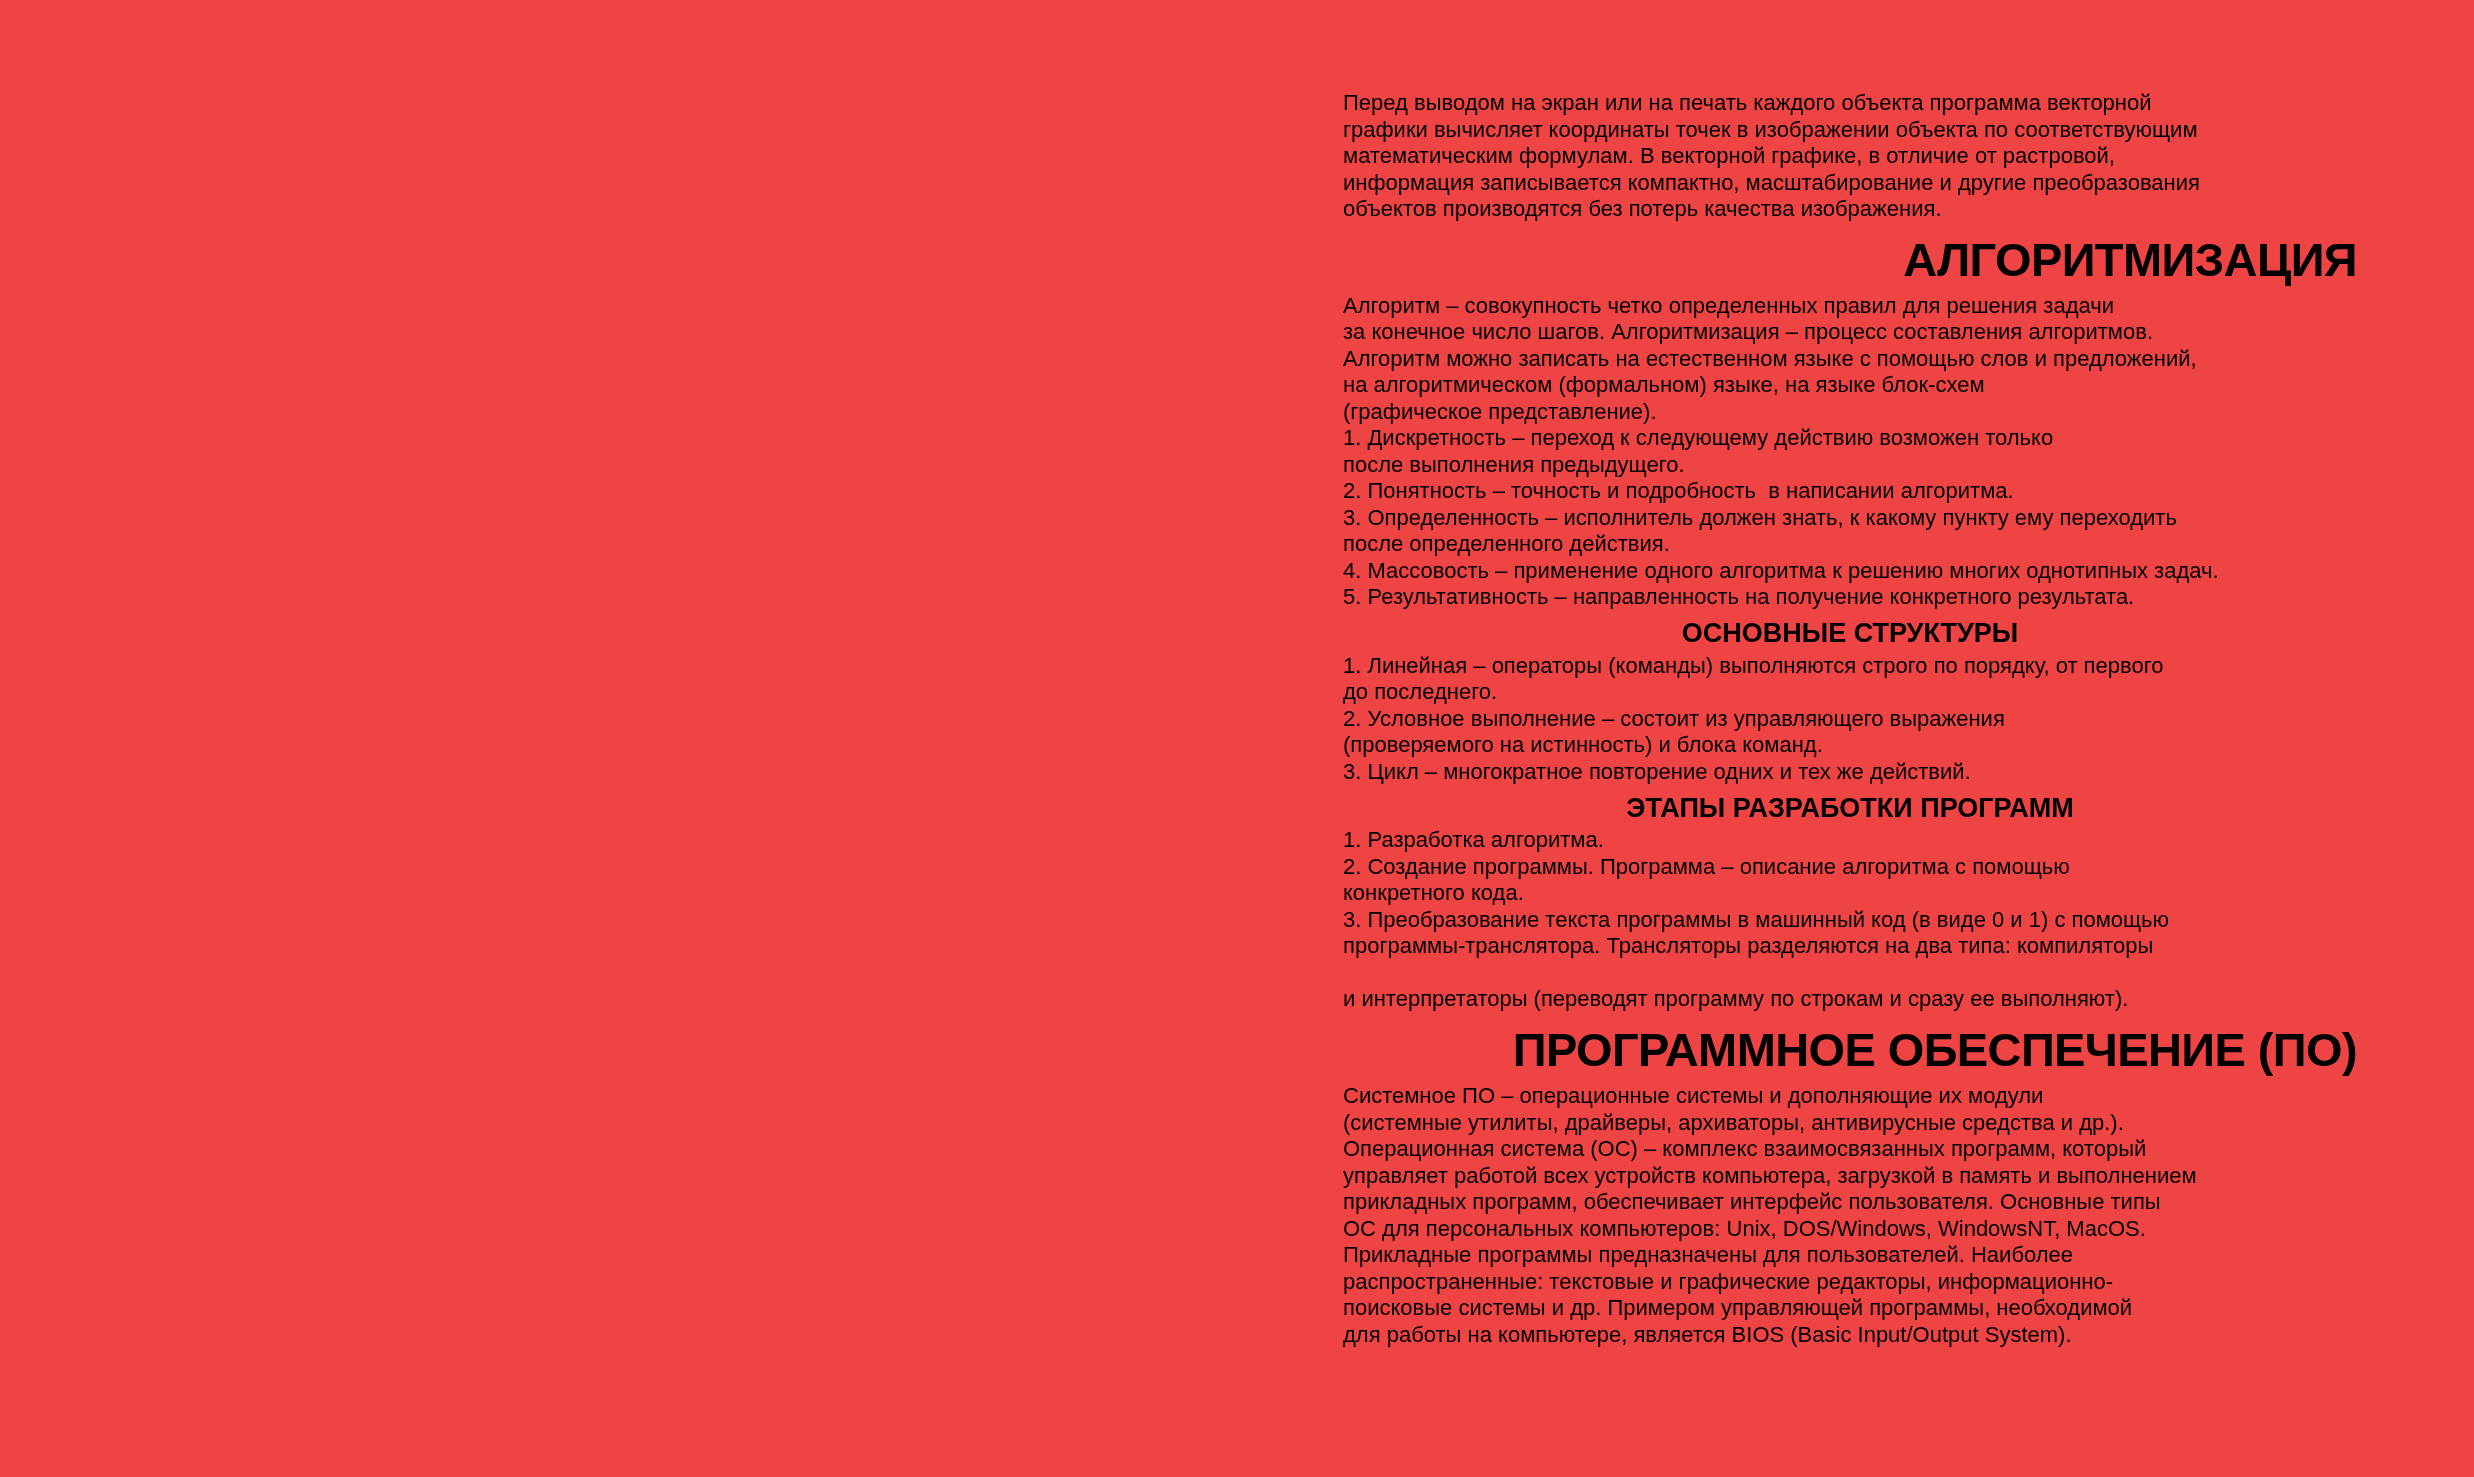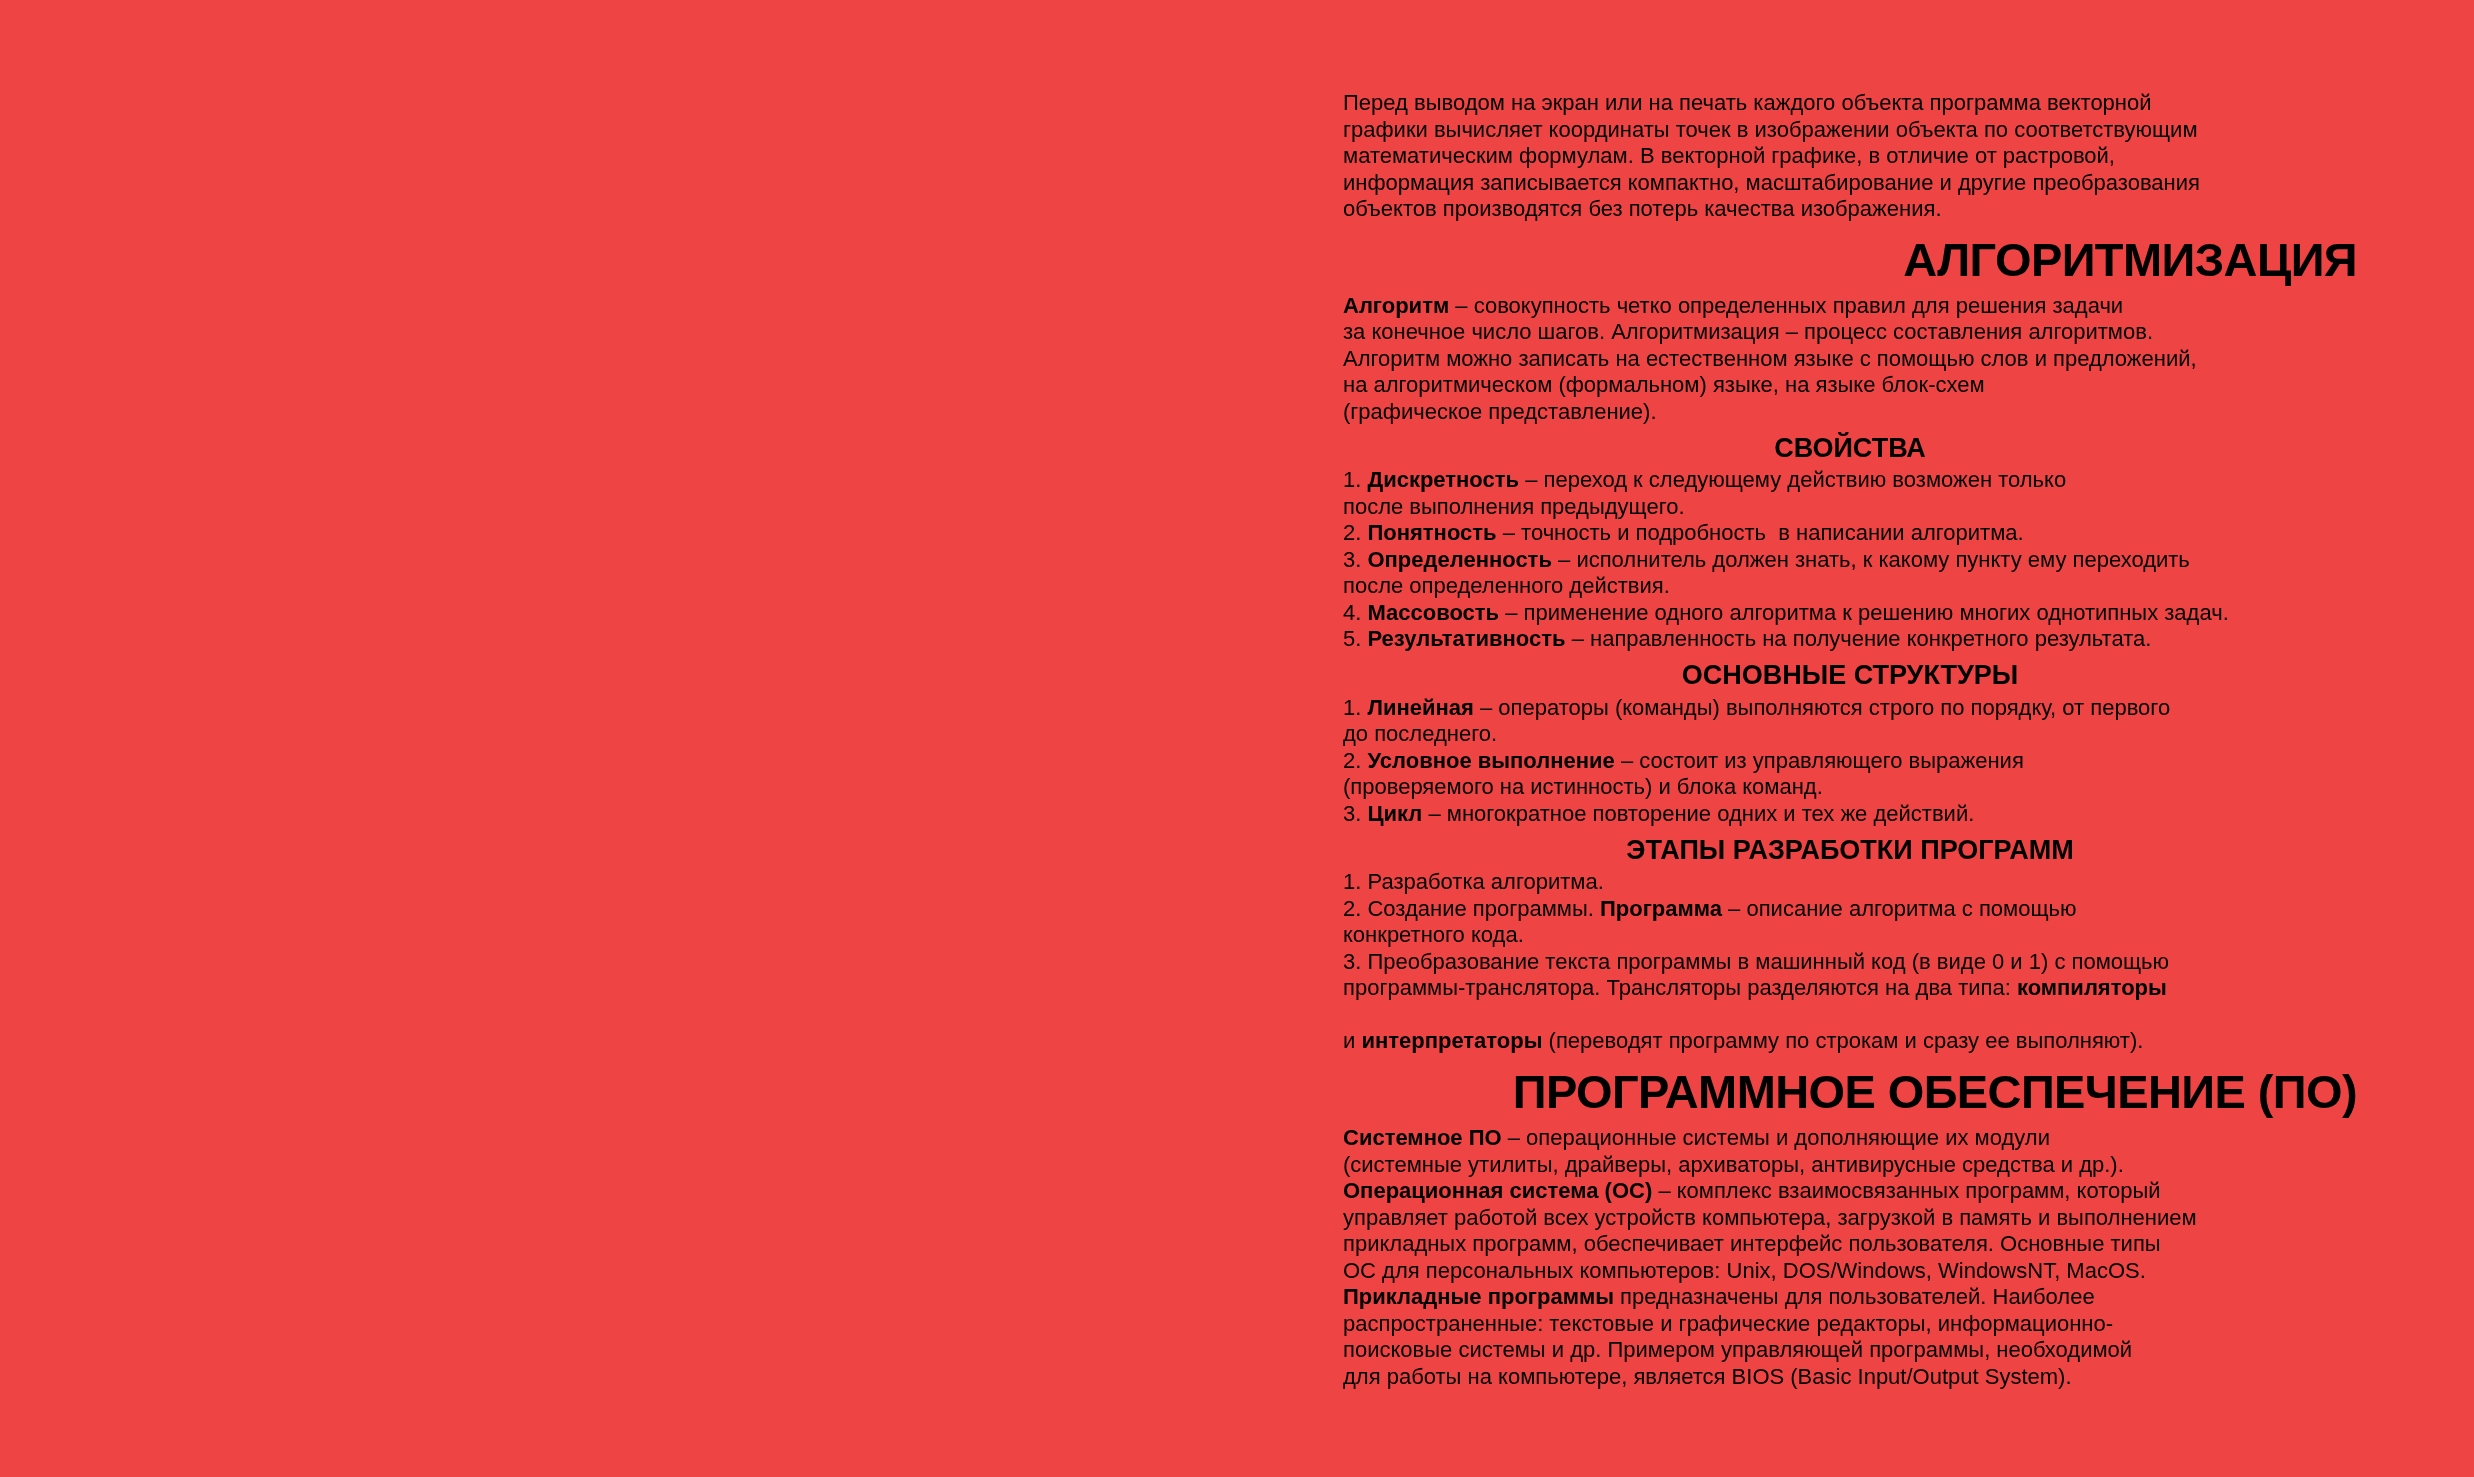--- a/index.html
+++ b/index.html
@@ -44,32 +44,31 @@
   }
   .text-column h2 {
     font-size: 27px;
     line-height: 31px;
     font-weight: 700;
     text-align: center;
     margin: 7.4px 0 3.7px 0;
     white-space: pre;
   }
   .text-column b {
-    font-weight: 700;
+    font-weight: 400;
   }
 </style>
 </head>
 <body>
 
 <div class="page">
   <main class="text-column" id="content">
       <p><span>Перед выводом на экран или на печать каждого объекта программа векторной</span><br><span>графики вычисляет координаты точек в изображении объекта по соответствующим</span><br><span>математическим формулам. В векторной графике, в отличие от растровой,</span><br><span>информация записывается компактно, масштабирование и другие преобразования</span><br><span>объектов производятся без потерь качества изображения.</span></p>
       <h1>АЛГОРИТМИЗАЦИЯ</h1>
       <p><b>Алгоритм</b><span> – совокупность четко определенных правил для решения задачи</span><br><span>за конечное число шагов. Алгоритмизация – процесс составления алгоритмов.</span><br><span>Алгоритм можно записать на естественном языке с помощью слов и предложений,</span><br><span>на алгоритмическом (формальном) языке, на языке блок-схем</span><br><span>(графическое представление).</span></p>
-      <h2>СВОЙСТВА</h2>
       <p><span>1. </span><b>Дискретность</b><span> – переход к следующему действию возможен только</span><br><span>после выполнения предыдущего.</span></p>
       <p><span>2. </span><b>Понятность</b><span> – точность и подробность  в написании алгоритма.</span></p>
       <p><span>3. </span><b>Определенность</b><span> – исполнитель должен знать, к какому пункту ему переходить</span><br><span>после определенного действия.</span></p>
       <p><span>4. </span><b>Массовость</b><span> – применение одного алгоритма к решению многих однотипных задач.</span></p>
       <p><span>5. </span><b>Результативность</b><span> – направленность на получение конкретного результата.</span></p>
       <h2>ОСНОВНЫЕ СТРУКТУРЫ</h2>
       <p><span>1. </span><b>Линейная</b><span> – операторы (команды) выполняются строго по порядку, от первого</span><br><span>до последнего.</span></p>
       <p><span>2. </span><b>Условное выполнение</b><span> – состоит из управляющего выражения</span><br><span>(проверяемого на истинность) и блока команд.</span></p>
       <p><span>3. </span><b>Цикл</b><span> – многократное повторение одних и тех же действий.</span></p>
       <h2>ЭТАПЫ РАЗРАБОТКИ ПРОГРАММ</h2>

